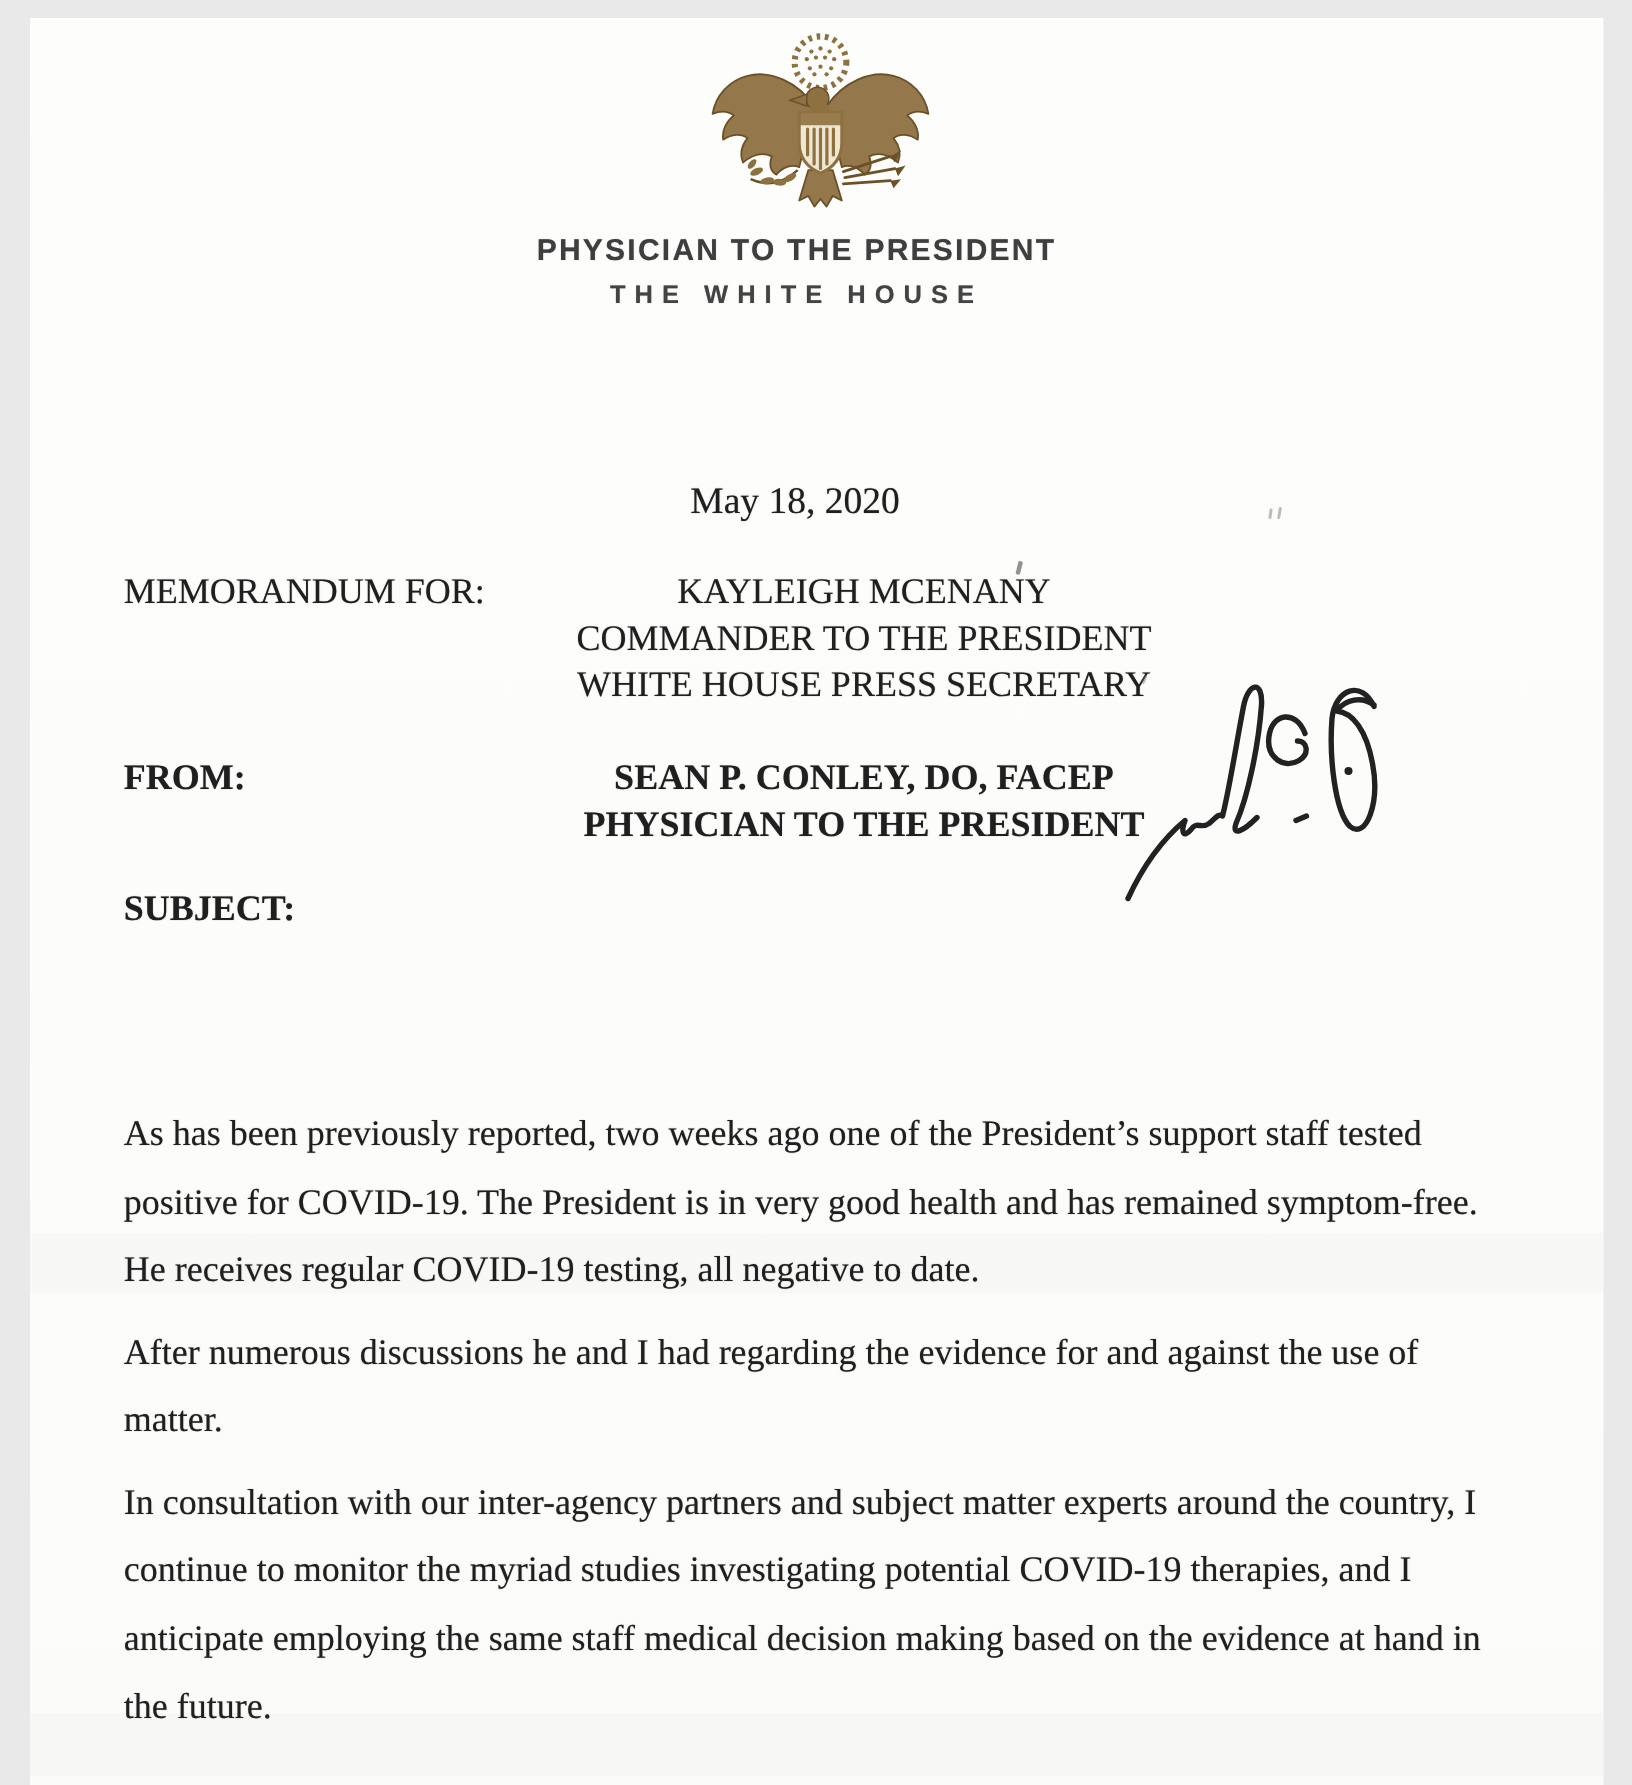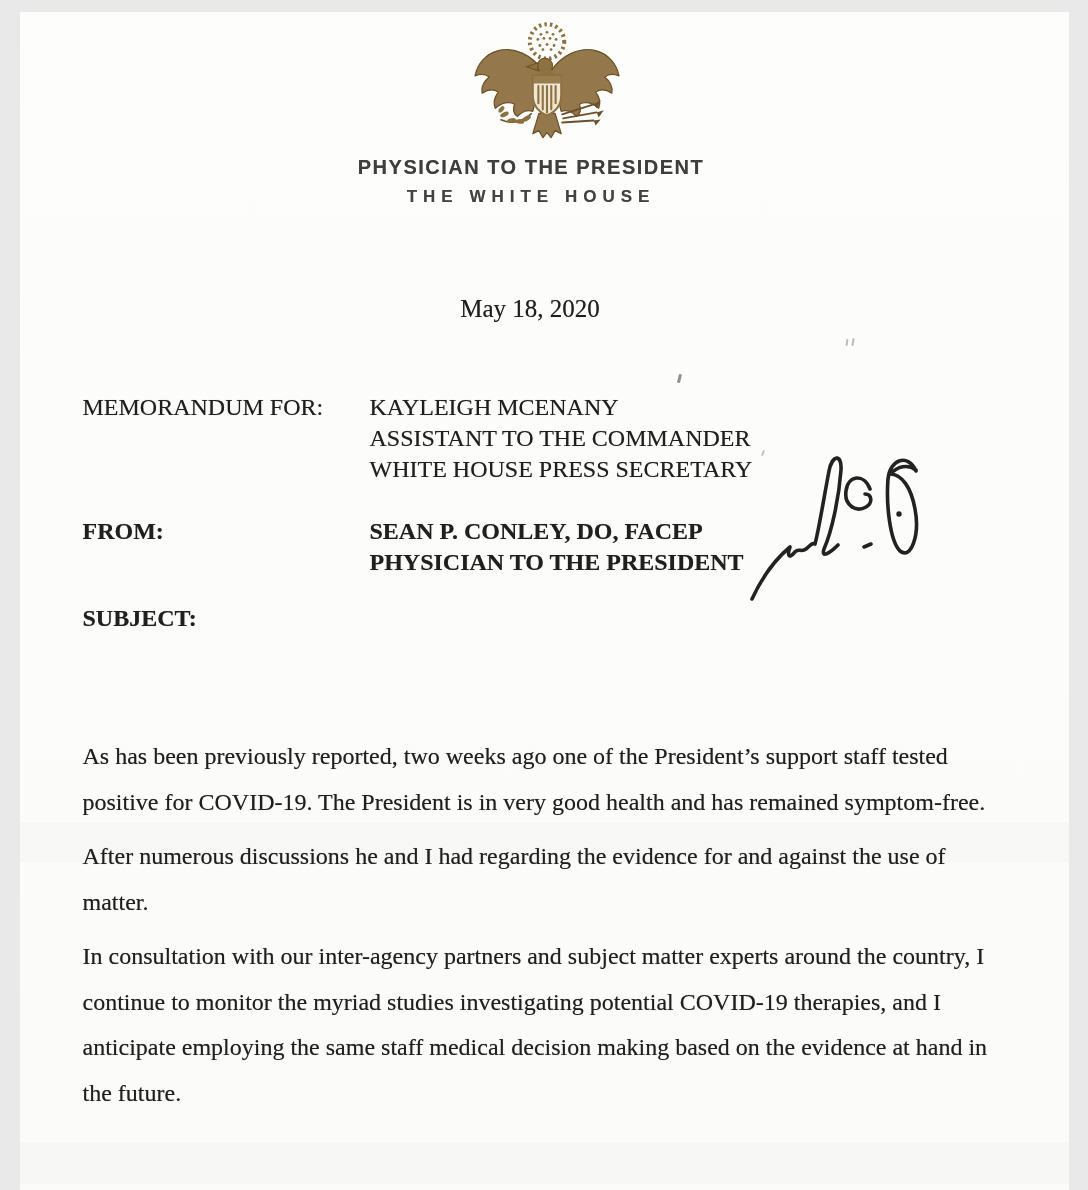--- a/index.html
+++ b/index.html
@@ -23,31 +23,31 @@
     letter-spacing:1.5px;color:#3e3e3e;white-space:nowrap;
     text-shadow:0 0 0.6px rgba(50,50,50,.55);
   }
   .lh-sub{
     position:absolute;top:175px;left:calc(50% - 13px);transform:translateX(-50%);
     font-family:"Liberation Sans", sans-serif;font-size:17px;font-weight:600;
     letter-spacing:6px;color:#434343;white-space:nowrap;
     text-shadow:0 0 0.6px rgba(50,50,50,.5);
   }
   .date{
-    position:absolute;top:283px;left:calc(50% - 14px);transform:translateX(-50%);
+    position:absolute;top:309px;left:calc(50% - 14px);transform:translateX(-50%);
     font-size:25px;white-space:nowrap;
     text-shadow:0 0 0.7px rgba(20,20,20,.5);
   }
-  .memo{position:absolute;top:380px;left:63px;width:700px;font-size:24px;
+  .memo{position:absolute;top:368px;left:63px;width:700px;font-size:24px;
         text-shadow:0 0 0.7px rgba(20,20,20,.5);}
   .memo .row{display:grid;grid-template-columns:287px auto;}
   .memo .row + .row{margin-top:31px;font-weight:bold;}
   .memo .row.subject-row{margin-top:25px;gap:36px;}
   .memo .label{line-height:31px;}
-  .memo .vals div{line-height:31px;white-space:nowrap;}
+  .memo .vals div{line-height:31px;white-space:nowrap;text-align:center;}
 
   .body-text{position:absolute;top:722px;left:63px;width:970px;font-size:24px;
              text-shadow:0 0 0.7px rgba(20,20,20,.5);}
   .body-text .para{margin:0 0 9px 0;}
   .body-text .line{line-height:45.5px;white-space:nowrap;}
 
   .sig{position:absolute;top:405px;left:712px;width:205px;height:195px;}
 
   .ink-mark{position:absolute;background:#6d6d6d;border-radius:1px;}
   .mark-a{top:362px;left:658px;width:2.5px;height:9px;transform:rotate(14deg);opacity:.75;}
@@ -132,21 +132,21 @@
   <div class="lh-title">PHYSICIAN TO THE PRESIDENT</div>
   <div class="lh-sub">THE WHITE HOUSE</div>
 
   <div class="date">May 18, 2020</div>
 
   <div class="memo">
     <div class="row">
       <div class="label">MEMORANDUM FOR:</div>
       <div class="vals">
         <div>KAYLEIGH MCENANY</div>
-        <div>ASSISTANT TO THE COMMANDER</div>
+        <div>COMMANDER TO THE PRESIDENT</div>
         <div>WHITE HOUSE PRESS SECRETARY</div>
       </div>
     </div>
     <div class="row">
       <div class="label">FROM:</div>
       <div class="vals">
         <div>SEAN P. CONLEY, DO, FACEP</div>
         <div>PHYSICIAN TO THE PRESIDENT</div>
       </div>
     </div>
@@ -169,20 +169,21 @@
 
   <div class="ink-mark mark-a"></div>
   <div class="ink-mark mark-b1"></div>
   <div class="ink-mark mark-b2"></div>
   <div class="ink-mark mark-c"></div>
 
   <div class="body-text">
     <div class="para">
       <div class="line">As has been previously reported, two weeks ago one of the President’s support staff tested</div>
       <div class="line">positive for COVID-19. The President is in very good health and has remained symptom-free.</div>
+      <div class="line">He receives regular COVID-19 testing, all negative to date.</div>
     </div>
     <div class="para">
       <div class="line">After numerous discussions he and I had regarding the evidence for and against the use of</div>
       <div class="line">matter.</div>
     </div>
     <div class="para">
       <div class="line">In consultation with our inter-agency partners and subject matter experts around the country, I</div>
       <div class="line">continue to monitor the myriad studies investigating potential COVID-19 therapies, and I</div>
       <div class="line">anticipate employing the same staff medical decision making based on the evidence at hand in</div>
       <div class="line">the future.</div>

